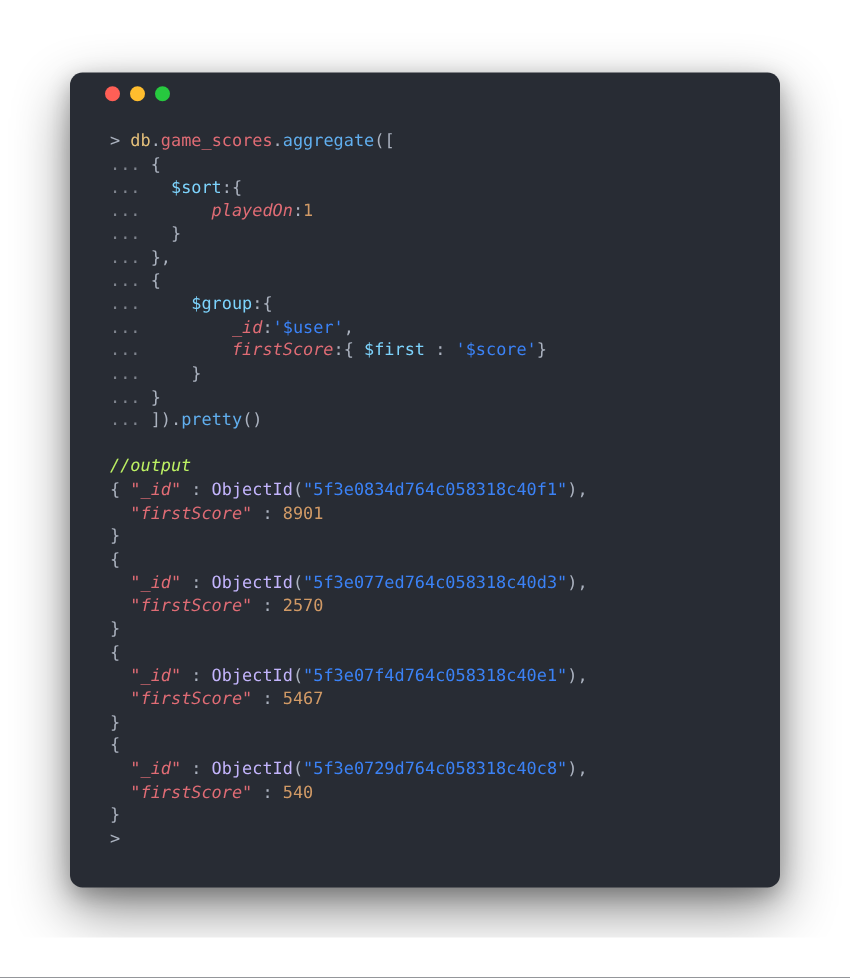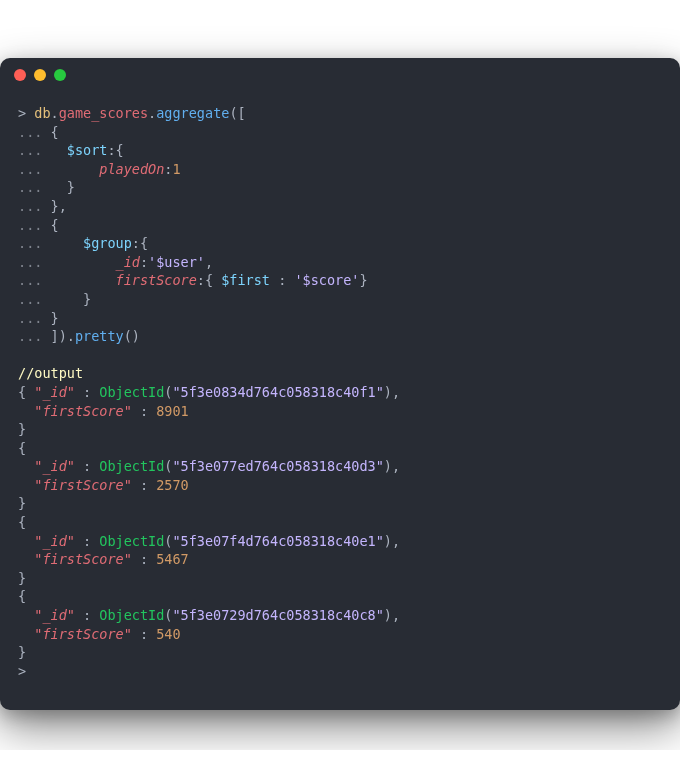--- a/index.html
+++ b/index.html
@@ -4,25 +4,26 @@
 <style>
   * { margin: 0; padding: 0; box-sizing: border-box; }
   body {
     background: #ffffff;
     font-family: ui-monospace, "SF Mono", Menlo, Monaco, Consolas, monospace;
     display: flex;
     justify-content: center;
     padding: 58px 0 40px;
   }
   .window {
-    width: 680px;
+    width: 568px;
     background: #282c34;
     border-radius: 10px;
     box-shadow: 0 18px 45px rgba(0,0,0,0.45), 0 6px 18px rgba(0,0,0,0.25);
     overflow: hidden;
+    padding-left: 14px;
   }
   .titlebar {
     height: 34px;
     display: flex;
     align-items: center;
     padding-left: 14px;
     gap: 8px;
   }
   .dot {
     width: 12px;
@@ -40,23 +41,23 @@
     white-space: pre;
     font-family: ui-monospace, "SF Mono", Menlo, Monaco, Consolas, monospace;
   }
   .tok-db { color: #e5c07b; }
   .tok-prop { color: #e06c75; }
   .tok-func { color: #61afef; }
   .tok-punct { color: #abb2bf; }
   .tok-dollar { color: #7dd3fc; }
   .tok-key { color: #e06c75; font-style: italic; }
   .tok-num { color: #d19a66; }
-  .tok-str { color: #c4b5fd; }
-  .tok-comment { color: #fef9c3; }
-  .tok-type { color: #22c55e; }
+  .tok-str { color: #3b82f6; }
+  .tok-comment { color: #bef264; font-style: italic; }
+  .tok-type { color: #c4b5fd; }
   .tok-cont { color: #7f848e; }
   .prompt { color: #abb2bf; }
   .line { display: block; }
 </style>
 </head>
 <body>
 
 <div class="window">
   <div class="titlebar">
     <span class="dot red"></span>

